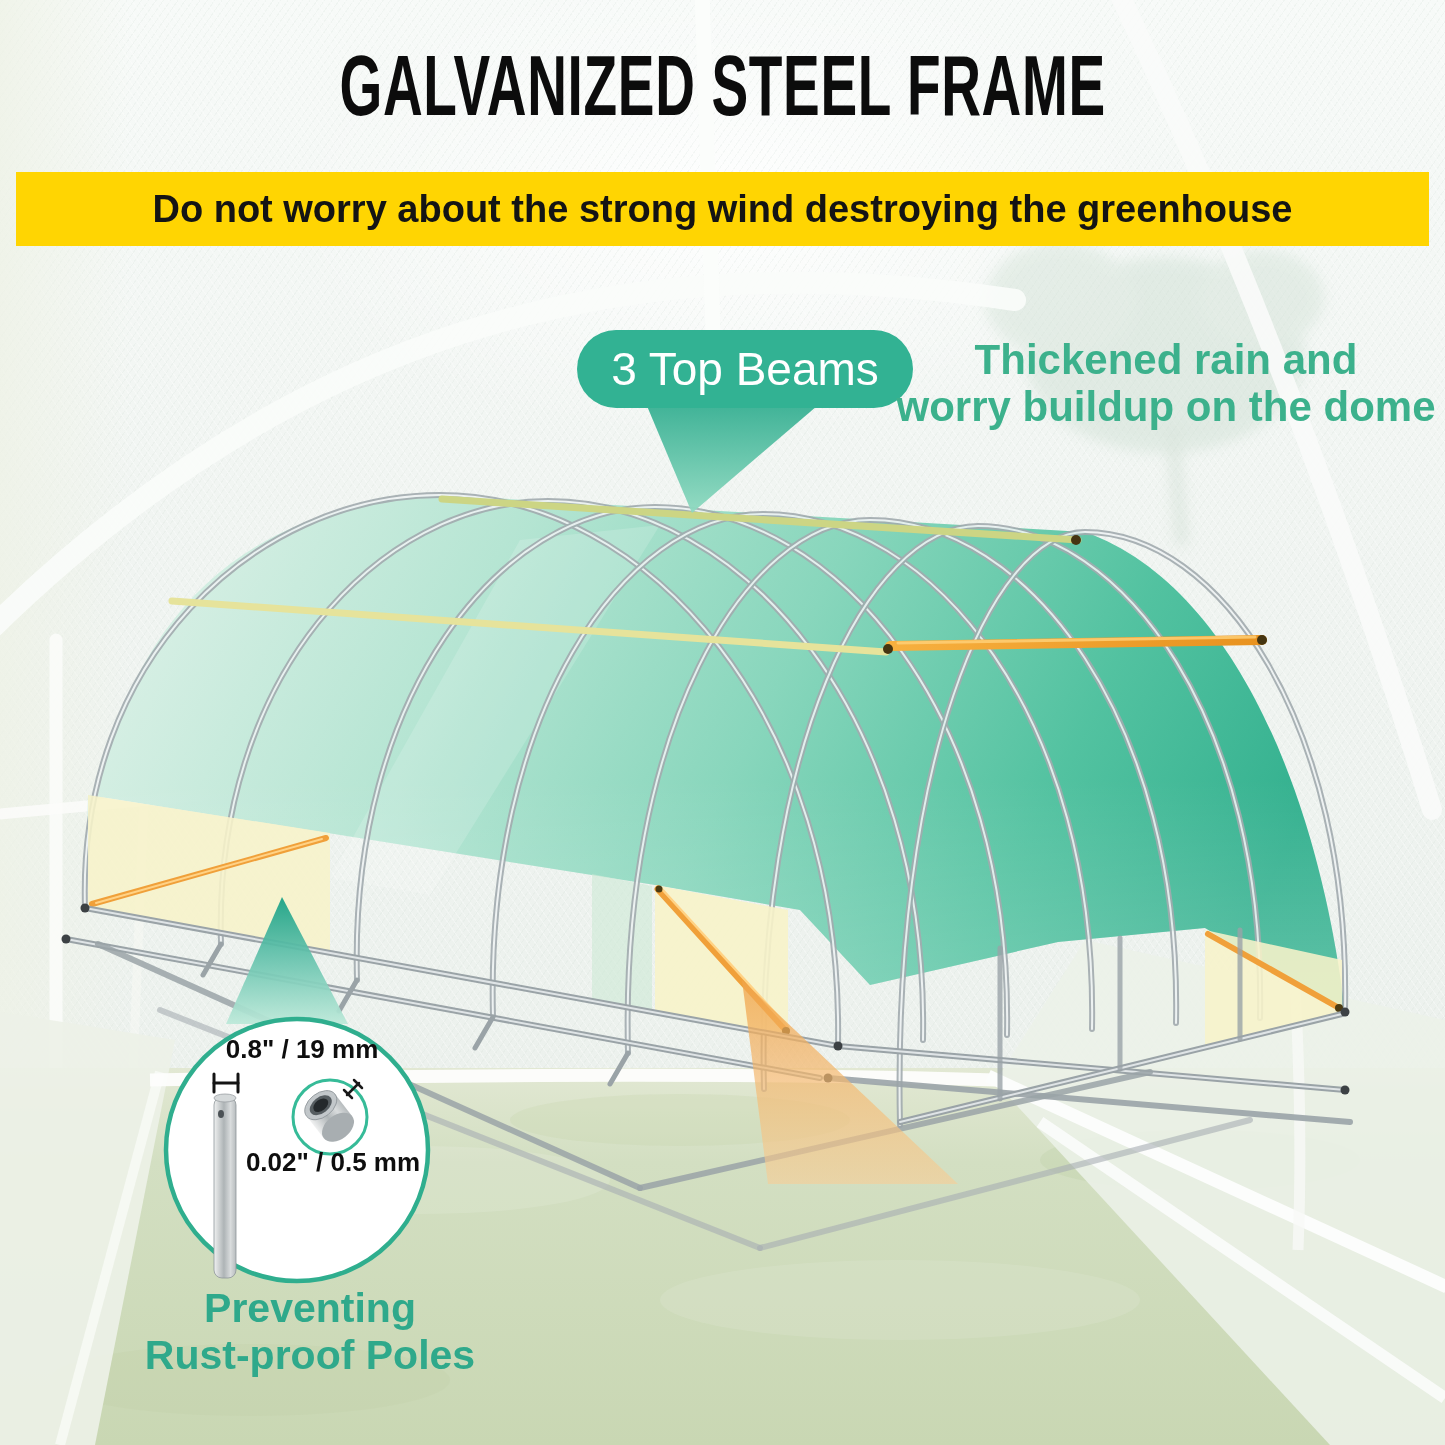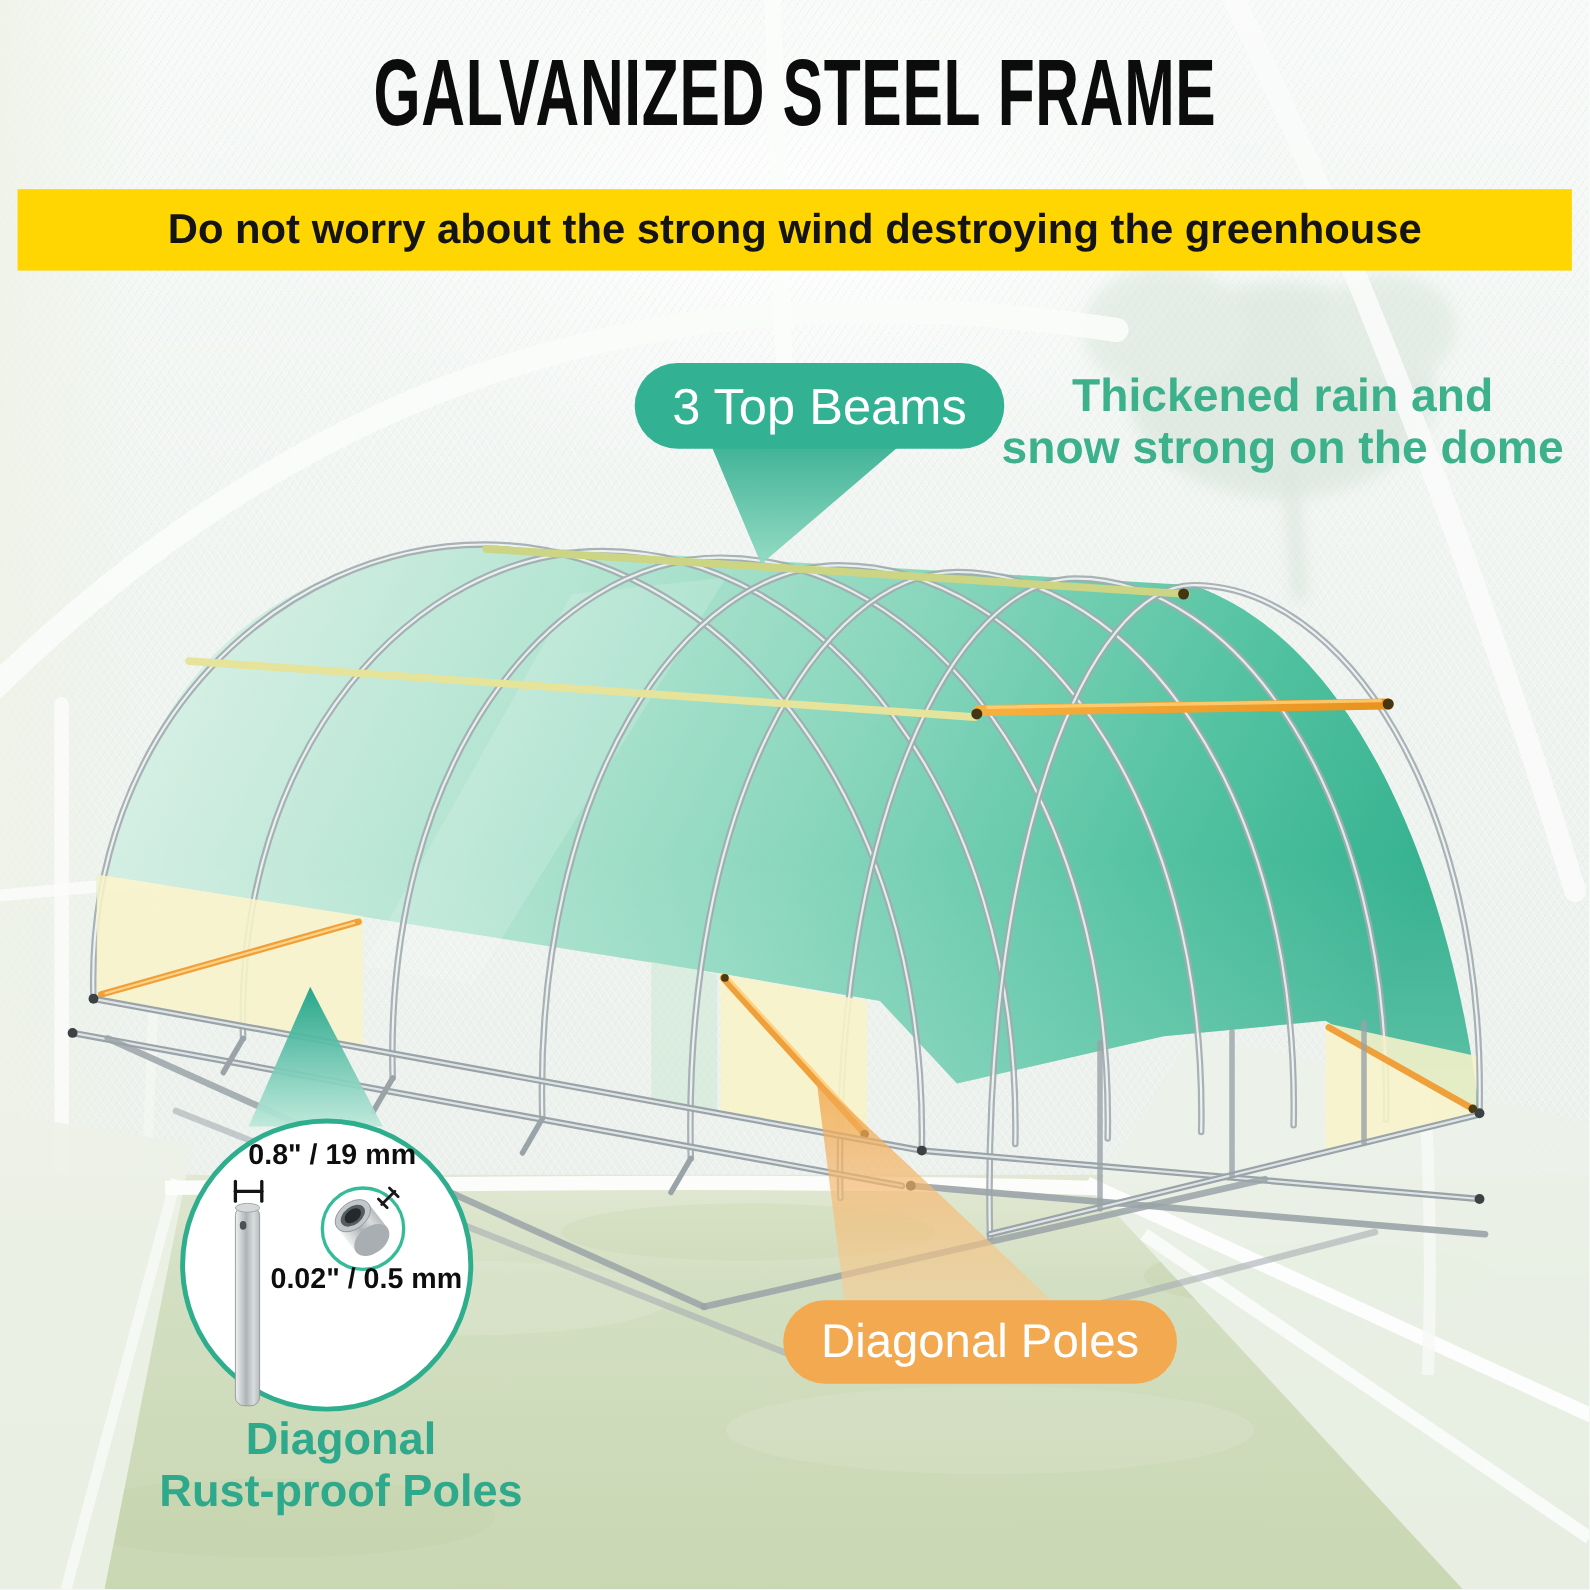--- a/index.html
+++ b/index.html
@@ -258,28 +258,25 @@
   <div class="banner" style="background:#ffd502;">
     <span>Do not worry about the strong wind destroying the greenhouse</span>
   </div>
 
   <div class="pill green" style="background:#32b293;">
     <span>3 Top Beams</span>
   </div>
 
   <div class="note" style="color:#3cb18c;">
     <div>Thickened rain and</div>
-    <div>snow strong on the dome</div>
+    <div>worry buildup on the dome</div>
   </div>
 
   <div class="dim outer">0.8" / 19 mm</div>
   <div class="dim wall">0.02" / 0.5 mm</div>
 
   <div class="caption" style="color:#2fa98b;">
-    <div>Diagonal</div>
+    <div>Preventing</div>
     <div>Rust-proof Poles</div>
   </div>
 
-  <div class="pill orange" style="background:#f3a94f;">
-    <span>Diagonal Poles</span>
-  </div>
 
 </div>
 
 </body></html>

